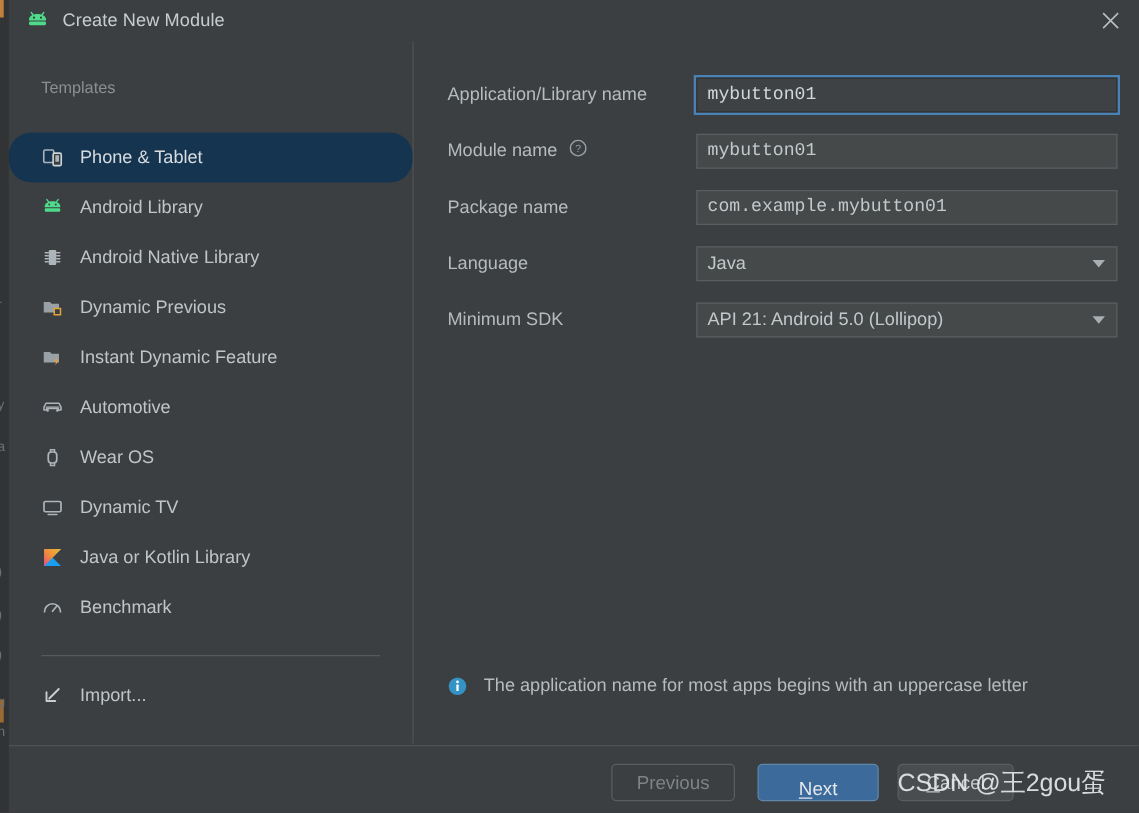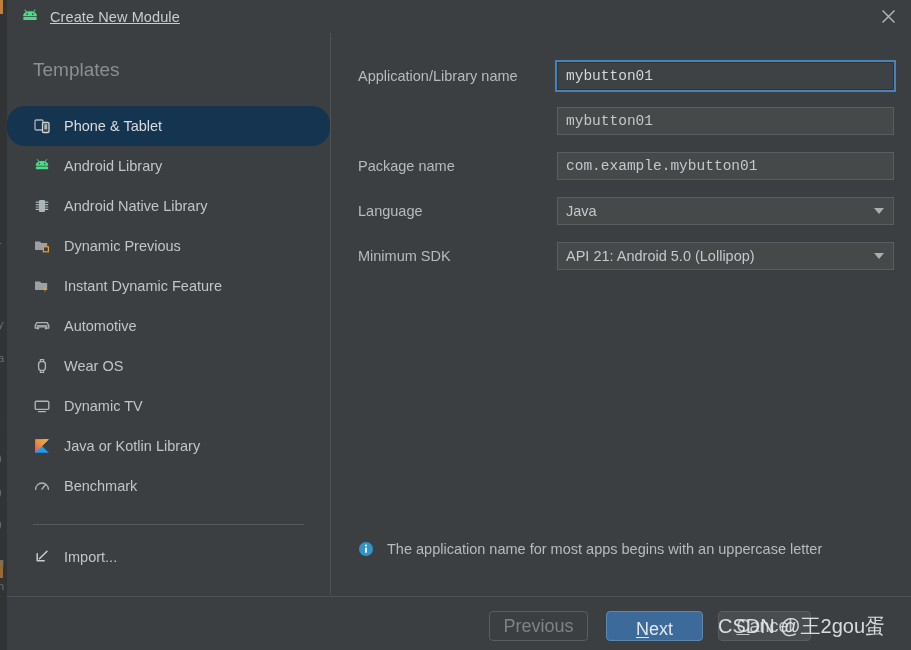--- a/index.html
+++ b/index.html
@@ -42,42 +42,41 @@
     width: 904px; height: 33px;
     background: #3c3f41;
     display: flex; align-items: center;
   }
   .titlebar .droid { margin-left: 13px; width: 20px; height: 20px; display:block; }
   .titlebar .title {
     margin-left: 10px;
     font-size: 14.5px;
     color: #c8cdd0;
     letter-spacing: .1px;
-    text-decoration: underline;
   }
   .close-btn {
     position: absolute; right: 0; top: 0;
     width: 46px; height: 33px;
     display: flex; align-items: center; justify-content: center;
     cursor: pointer;
   }
   .close-btn svg { display: block; }
 
   
   .sidebar {
     position: absolute; left: 7px; top: 33px;
     width: 324px; height: 562px;
     background: #3c3f41;
     border-right: 1px solid #4e5254;
   }
   .sidebar-header {
     height: 73px;
     display: flex; align-items: center;
     padding-left: 26px;
-    font-size: 19px;
+    font-size: 13px;
     color: #8a8f92;
   }
   .tpl-list { }
   .tpl-item {
     height: 40px;
     display: flex; align-items: center;
     padding-left: 26px;
     font-size: 14.5px;
     color: #c0c5c8;
     cursor: pointer;
@@ -181,21 +180,21 @@
     position: absolute; left: 7px; top: 596px;
     width: 904px; height: 54px;
     background: #3c3f41;
     border-top: 1px solid #4e5254;
   }
   .btn {
     position: absolute;
     top: 14px;
     height: 30px;
     border-radius: 4px;
-    font-size: 18px;
+    font-size: 15px;
     font-family: "Liberation Sans", sans-serif;
     display: flex; align-items: center; justify-content: center;
     cursor: pointer;
     user-select: none;
   }
   .btn-prev {
     left: 482px; width: 99px;
     background: #3c3f41;
     border: 1px solid #5a5e60;
     color: #7e8386;
@@ -409,20 +408,29 @@
 
   <div class="form-panel">
 
     <div class="field-row" style="top:29px;">
       <span class="field-label">Application/Library name</span>
     </div>
     <div class="control" style="top:29px;">
       <input class="textinput focused" type="text" value="mybutton01" style="">
     </div>
 
+    <div class="field-row" style="top:74px;">
+      <span class="field-label">Module name</span>
+      <span class="help-icon">
+        <svg width="15" height="15" viewBox="0 0 15 15">
+          <circle cx="7.5" cy="7.5" r="6.2" fill="none" stroke="#9aa1a6" stroke-width="1.15"></circle>
+          <text x="7.5" y="10.6" font-size="8.4" fill="#9aa1a6" text-anchor="middle" font-family="Liberation Sans, sans-serif">?</text>
+        </svg>
+      </span>
+    </div>
     <div class="control" style="top:74px;">
       <input class="textinput" type="text" value="mybutton01" style="">
     </div>
 
     <div class="field-row" style="top:119px;">
       <span class="field-label">Package name</span>
     </div>
     <div class="control" style="top:119px;">
       <input class="textinput" type="text" value="com.example.mybutton01" style="">
     </div>

